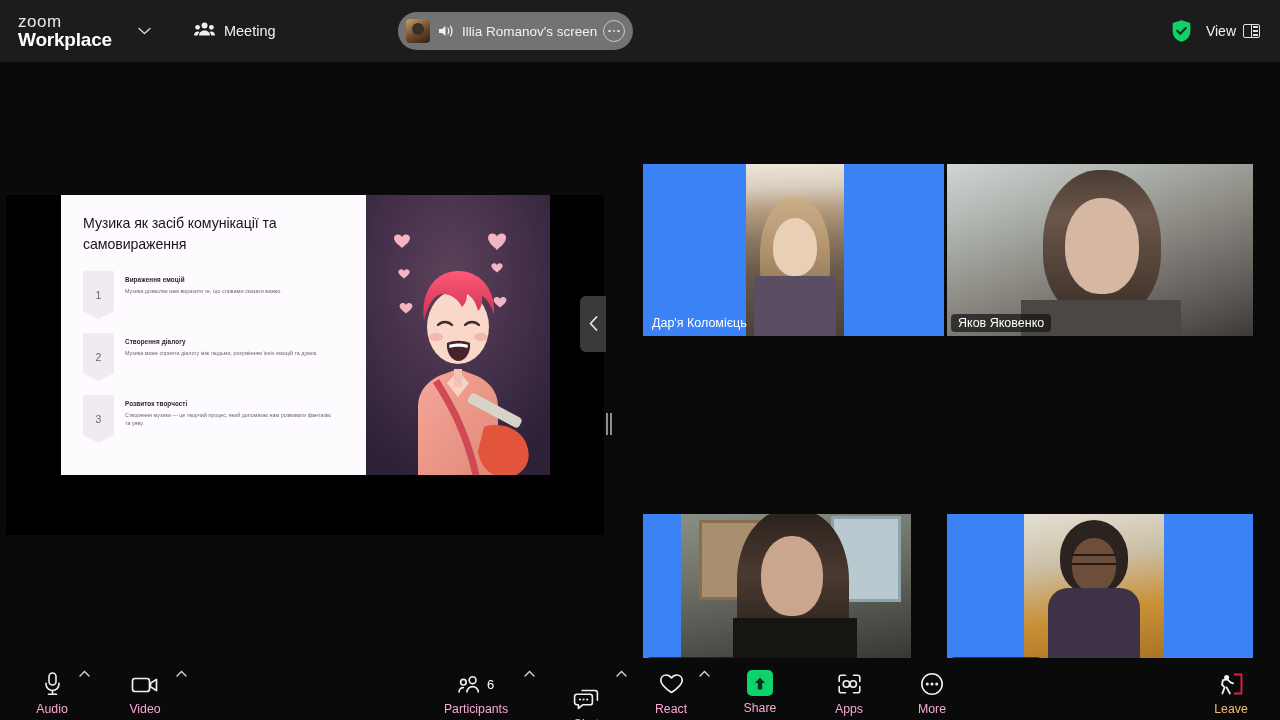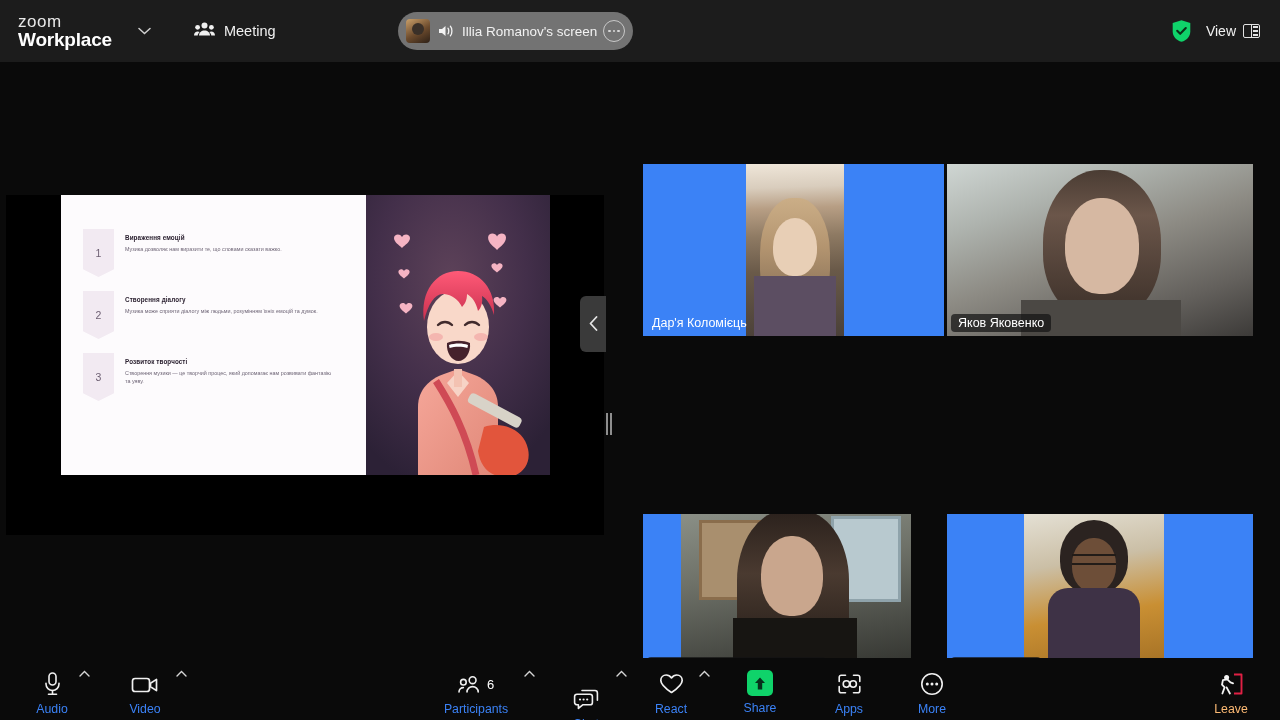--- a/index.html
+++ b/index.html
@@ -166,21 +166,21 @@
   
   .toolbar {
     position: absolute; left: 0; bottom: 0; width: 1280px; height: 62px;
     background: #0a0a0a; display: flex; align-items: center;
   }
   .tb-item {
     position: absolute; display: flex; flex-direction: column; align-items: center;
     cursor: pointer; user-select: none;
   }
   .tb-icon-row { display: flex; align-items: center; height: 28px; }
-  .tb-label { font-size: 12.3px; color: #3b82f6; margin-top: 4px; }
+  .tb-label { font-size: 12.3px; color: #f9a8d4; margin-top: 4px; }
   .tb-caret {
     position: absolute; font-size: 10px; color: #d5d5d5; top: 10px;
     cursor: pointer;
   }
   .count { font-size: 13px; color: #ffffff; margin-left: 5px; }
   .share-square {
     width: 26px; height: 26px; border-radius: 5px; background: #0fd36a;
     display: flex; align-items: center; justify-content: center;
   }
   .leave-label { color: #fdba74; }
@@ -263,20 +263,21 @@
 
     <span class="red-dot"></span>
 
     <div class="share-view">
 
       <div class="slide-scroll-track"></div>
       <div class="slide-scroll"></div>
 
       <div class="slide">
         <div class="slide-left">
+          <div class="slide-title">Музика як засіб комунікації та самовираження</div>
           <div class="slide-steps">
 
             <div class="step">
               <div class="step-badge">
                 <span class="step-num">1</span>
               </div>
               <div class="step-body">
                 <div class="step-head">Вираження емоцій</div>
                 <div class="step-desc">Музика дозволяє нам виразити те, що словами сказати важко.</div>
               </div>

